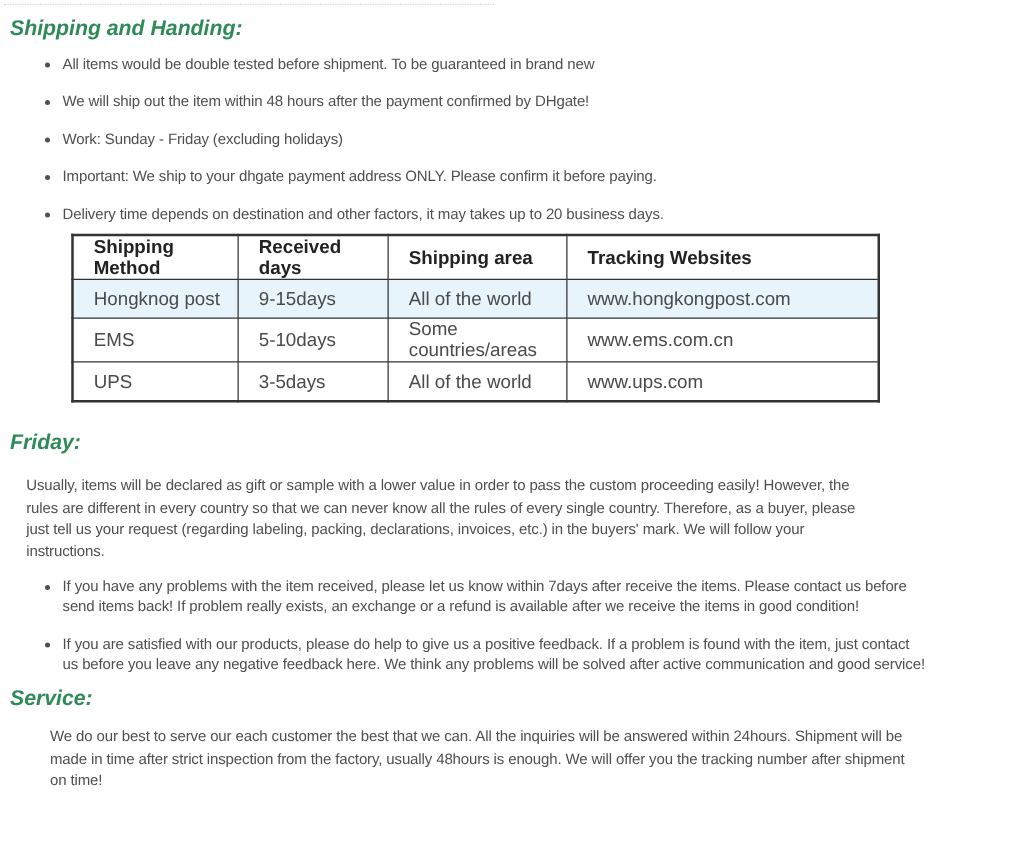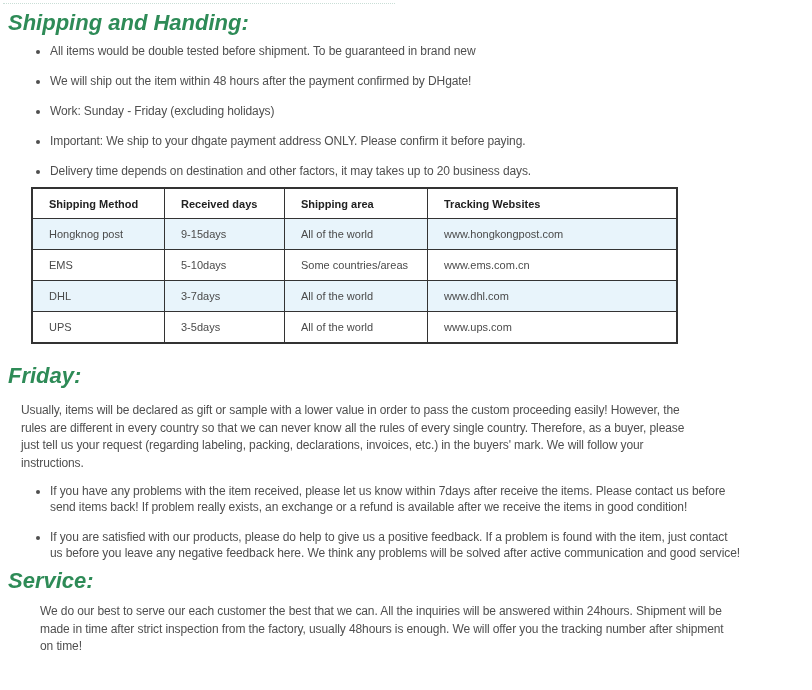--- a/index.html
+++ b/index.html
@@ -16,37 +16,37 @@
     letter-spacing:-0.1px;
     box-sizing:border-box;
   }
   .top-rule{
     margin:3px 0 0 3px;width:392px;height:0;
     border-top:1px dotted #c9ded6;
   }
   h2.section-heading{
     font-family:"Liberation Sans", sans-serif;
     color:var(--accent);
-    font-size:22px;font-weight:bold;font-style:italic;
+    font-size:17px;font-weight:bold;font-style:italic;
     margin:0 0 0 8px;line-height:21px;letter-spacing:0;
   }
   .sec-shipping h2{margin-top:8px;}
   ul.bullet-list{
     margin:10px 0 0 0;padding:0 0 0 50px;list-style:disc outside;
   }
   ul.bullet-list li{
     line-height:16px;margin:0 0 14px 0;
     white-space:pre-line;
   }
   ul.bullet-list li:last-child{margin-bottom:0;}
   table.shipping-table{
     border-collapse:collapse;
-    margin:8px 0 0 31px;
+    margin:8px 0 0 57px;
     border:2px solid var(--border);
-    font-size:11px;letter-spacing:0;
+    font-size:15px;letter-spacing:0;
   }
   table.shipping-table th,
   table.shipping-table td{
     border:1px solid var(--border);
     text-align:left;
     padding:0 10px 0 16px;
   }
   table.shipping-table th{
     height:29px;font-weight:bold;color:#222222;
   }
@@ -102,26 +102,20 @@
         <td>9-15days</td>
         <td>All of the world</td>
         <td>www.hongkongpost.com</td>
       </tr>
       <tr>
         <td>EMS</td>
         <td>5-10days</td>
         <td>Some countries/areas</td>
         <td>www.ems.com.cn</td>
       </tr>
-      <tr class="alt">
-        <td>DHL</td>
-        <td>3-7days</td>
-        <td>All of the world</td>
-        <td>www.dhl.com</td>
-      </tr>
       <tr>
         <td>UPS</td>
         <td>3-5days</td>
         <td>All of the world</td>
         <td>www.ups.com</td>
       </tr>
     </tbody>
   </table>
 </section>
 

